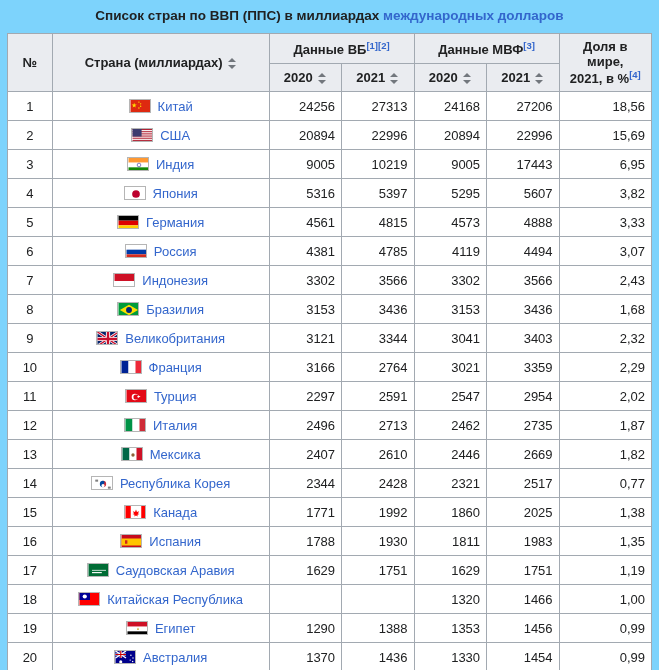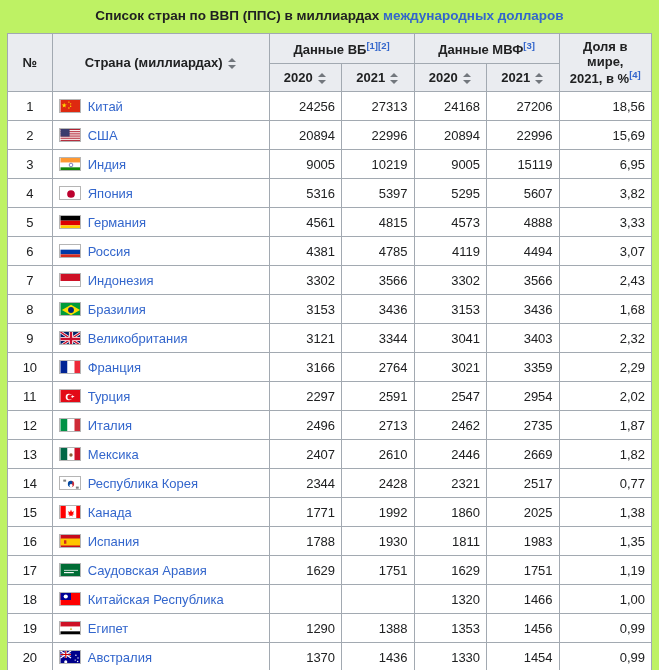--- a/index.html
+++ b/index.html
@@ -5,21 +5,21 @@
   html, body {
     margin: 0;
     padding: 0;
     background: #ffffff;
     font-family: "Liberation Sans", sans-serif;
   }
   #page {
     width: 659px;
     height: 670px;
     position: relative;
-    background: #bef264;
+    background: #7dd3fc;
     overflow: hidden;
   }
   .caption {
     text-align: center;
     font-size: 13.5px;
     font-weight: bold;
     color: #202122;
     padding: 8px 6px 8px 6px;
     line-height: 1.25;
   }
@@ -89,20 +89,21 @@
   .reflink {
     color: #3366cc;
     font-size: 9.5px;
     vertical-align: super;
     text-decoration: none;
   }
   .country-cell {
     display: flex;
     align-items: center;
     gap: 7px;
+    justify-content: center;
   }
   .flag {
     width: 22px;
     height: 14px;
     flex: 0 0 22px;
     border: 1px solid #b5b5b5;
     box-sizing: border-box;
     display: block;
     position: relative;
     overflow: hidden;
@@ -211,21 +212,21 @@
                   <rect y="6.67" width="30" height="6.66" fill="#fff"></rect>
                   <rect y="13.33" width="30" height="6.67" fill="#138808"></rect>
                   <circle cx="15" cy="10" r="2.6" fill="none" stroke="#000080" stroke-width="0.7"></circle>
                 </svg></span>
               <a href="#" class="cname">Индия</a>
             </span>
           </td>
           <td class="col-num">9005</td>
           <td class="col-num">10219</td>
           <td class="col-num">9005</td>
-          <td class="col-num">15119</td>
+          <td class="col-num">17443</td>
           <td class="col-share share-cell">6,95</td>
         </tr>
         <tr>
           <td class="col-rank">4</td>
           <td class="col-country">
             <span class="country-cell">
               <span class="flag"><svg width="22" height="14" viewBox="0 0 30 20">
                   <rect width="30" height="20" fill="#fff"></rect>
                   <circle cx="15" cy="10" r="5.5" fill="#bc002d"></circle>
                 </svg></span>

